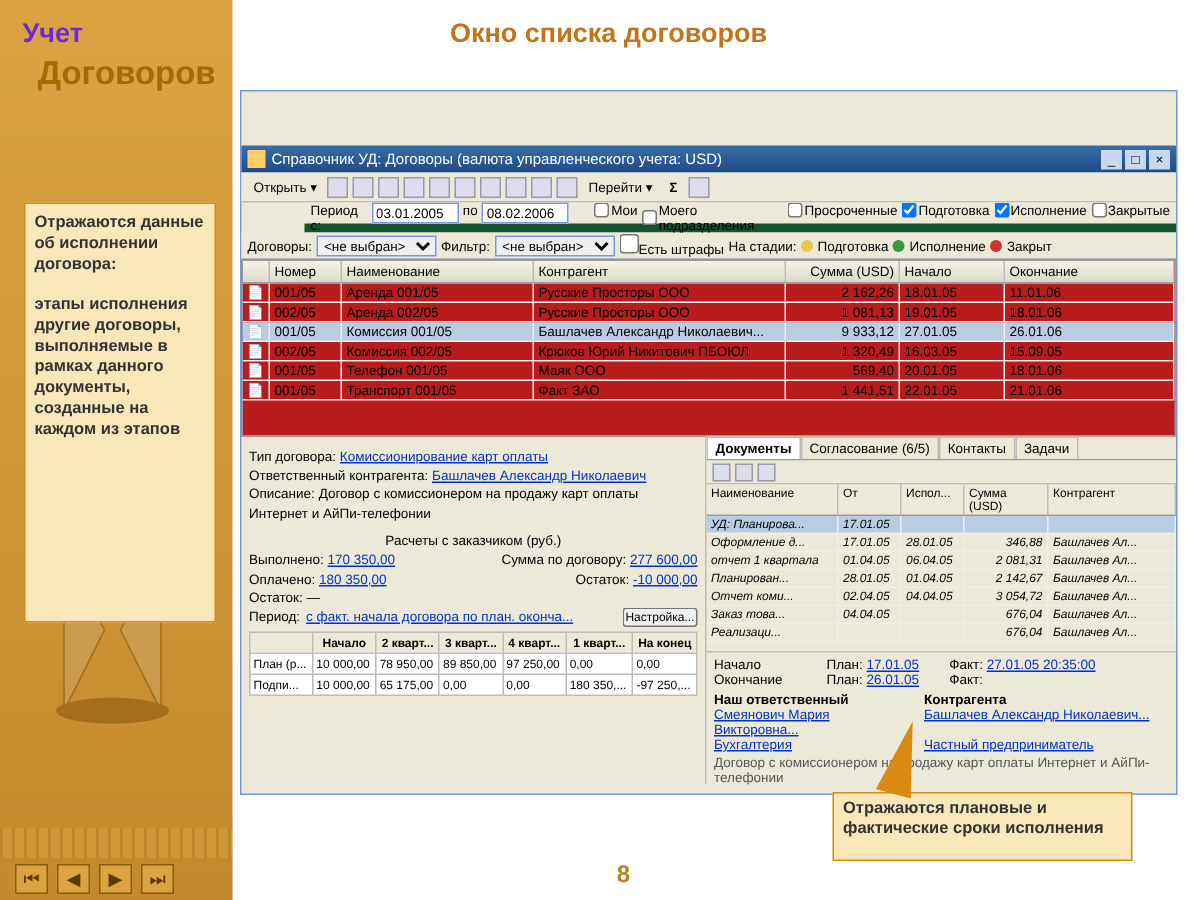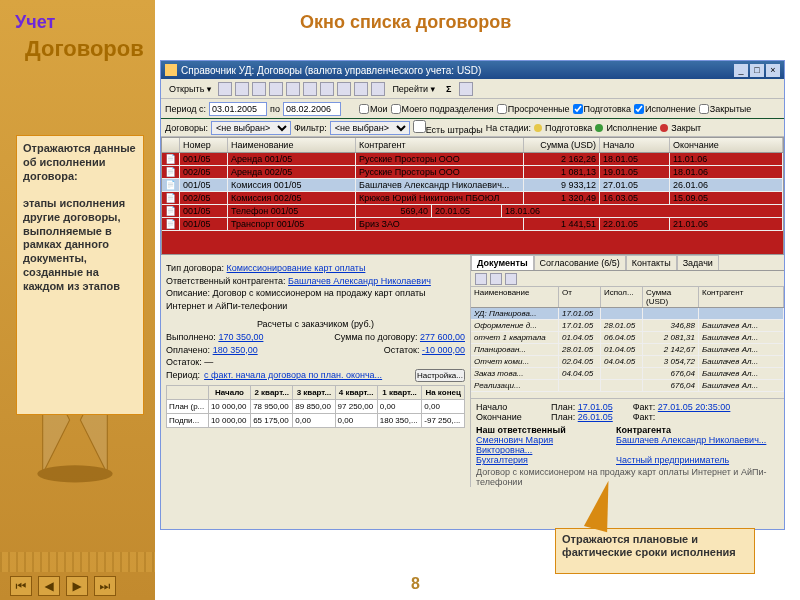--- a/index.html
+++ b/index.html
@@ -8,27 +8,27 @@
 .sidebar { position: absolute; left: 0; top: 0; width: 155px; height: 600px; background: linear-gradient(#d9a441,#c28a2e); }
 .sidebar-logo { position: absolute; left: 20px; top: 350px; width: 110px; height: 140px; opacity: .6; }
 .topbar-title { position: absolute; left: 15px; top: 12px; font-size: 18px; font-weight: bold; color: #6d28d9; }
 .topbar-title2 { position: absolute; left: 25px; top: 36px; font-size: 22px; font-weight: bold; color: #a56a00; }
 .main-title { position: absolute; left: 300px; top: 12px; font-size: 18px; font-weight: bold; color: #c2741a; }
 .callout1 { position: absolute; left: 16px; top: 135px; width: 128px; height: 280px; background: #f9e6b9; border: 1.5px solid #d88a12; padding: 6px; font-size: 11px; font-weight: bold; color: #333; line-height: 1.25; }
 .callout2 { position: absolute; left: 555px; top: 528px; width: 200px; height: 46px; background: #f9e6b9; border: 1.5px solid #d88a12; padding: 4px 6px; font-size: 11px; font-weight: bold; color: #333; line-height: 1.2; }
 .pointer2 { position: absolute; left: 590px; top: 480px; width: 40px; height: 50px; }
 .pointer2::before { content: ""; position: absolute; left: 0; top: 0; width: 0; height: 0; border-left: 12px solid transparent; border-right: 12px solid transparent; border-bottom: 50px solid #d88a12; transform: rotate(15deg); }
 .app-window { position: absolute; left: 160px; top: 60px; width: 625px; height: 470px; background: #ece9d8; border: 1px solid #7a96df; font-size: 9px; }
-.titlebar { height: 18px; background: linear-gradient(#3a6ea5,#1e4a8a); color: #fff; display: flex; align-items: center; padding: 0 4px; font-size: 10px; }
+.titlebar { height: 18px; background: linear-gradient(#3a6ea5,#1e4a8a); color: #fff; display: flex; align-items: center; padding: 0 4px; font-size: 10px; margin-top: 36px; }
 .titlebar .spacer { flex: 1; }
 .titlebar .winbtn { width: 14px; height: 13px; background: #c8d6f0; color: #000; margin-left: 2px; text-align: center; line-height: 12px; font-size: 9px; cursor: pointer; }
 .toolbar { height: 20px; background: #ece9d8; border-bottom: 1px solid #bbb; display: flex; align-items: center; gap: 3px; padding: 0 4px; }
 .toolbar .btn { padding: 1px 4px; font-size: 9px; cursor: pointer; }
 .toolbar .ico { width: 14px; height: 14px; background: #dde; border: 1px solid #99a; cursor: pointer; }
-.filterbar { height: 20px; background: #ece9d8; border-bottom: 1px solid #14532d; display: flex; align-items: center; gap: 3px; padding: 0 4px; font-size: 9px; }
+.filterbar { height: 20px; background: #ece9d8; border-bottom: 6px solid #14532d; display: flex; align-items: flex-start; gap: 3px; padding: 0 4px; font-size: 9px; margin-left: 42px; }
 .filterbar input[type=text] { font-size: 9px; height: 14px; border: 1px solid #7a96df; padding: 0 2px; }
 .filterbar label { display: flex; align-items: center; gap: 1px; }
 .filterbar input[type=checkbox] { width: 10px; height: 10px; }
 .filterbar2 { height: 18px; background: #ece9d8; border-bottom: 1px solid #bbb; display: flex; align-items: center; gap: 3px; padding: 0 4px; font-size: 9px; }
 .filterbar2 select { font-size: 9px; height: 14px; border: 1px solid #7a96df; }
 .status-dot { width: 8px; height: 8px; border-radius: 50%; display: inline-block; }
 .grid { border: 1px solid #999; background: #b91c1c; }
 .grid-head { display: flex; background: #ece9d8; border-bottom: 1px solid #999; }
 .grid-head .gh { border-right: 1px solid #bbb; padding: 2px 3px; font-size: 9px; background: linear-gradient(#f5f3e8,#ddd9c8); }
 .grid-row { display: flex; border-bottom: 1px solid #eee; }
@@ -193,29 +193,30 @@
             <div class="gc" style="width:128px">Комиссия 002/05</div>
             <div class="gc" style="width:168px">Крюков Юрий Никитович ПБОЮЛ</div>
             <div class="gc" style="width:76px;text-align:right">1 320,49</div>
             <div class="gc" style="width:70px">16.03.05</div>
             <div class="gc" style="flex:1">15.09.05</div>
           </div>
           <div class="grid-row">
             <div class="gc" style="width:18px">📄</div>
             <div class="gc" style="width:48px">001/05</div>
             <div class="gc" style="width:128px">Телефон 001/05</div>
+            <div class="gc" style="width:168px">Маяк ООО</div>
             <div class="gc" style="width:76px;text-align:right">569,40</div>
             <div class="gc" style="width:70px">20.01.05</div>
             <div class="gc" style="flex:1">18.01.06</div>
           </div>
           <div class="grid-row">
             <div class="gc" style="width:18px">📄</div>
             <div class="gc" style="width:48px">001/05</div>
             <div class="gc" style="width:128px">Транспорт 001/05</div>
-            <div class="gc" style="width:168px">Бриз ЗАО</div>
+            <div class="gc" style="width:168px">Факт ЗАО</div>
             <div class="gc" style="width:76px;text-align:right">1 441,51</div>
             <div class="gc" style="width:70px">22.01.05</div>
             <div class="gc" style="flex:1">21.01.06</div>
           </div>
         </div>
     </div>
 
     <div class="lower">
       <div class="lower-left">
         <div style="margin-top:4px"><span>Тип договора:</span> <span class="link">Комиссионирование карт оплаты</span></div>

